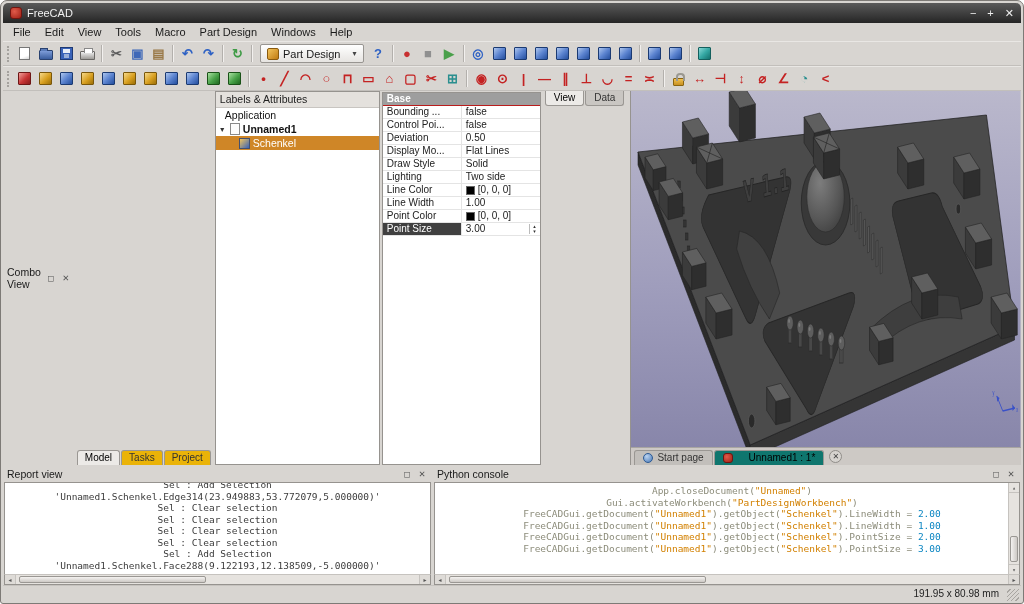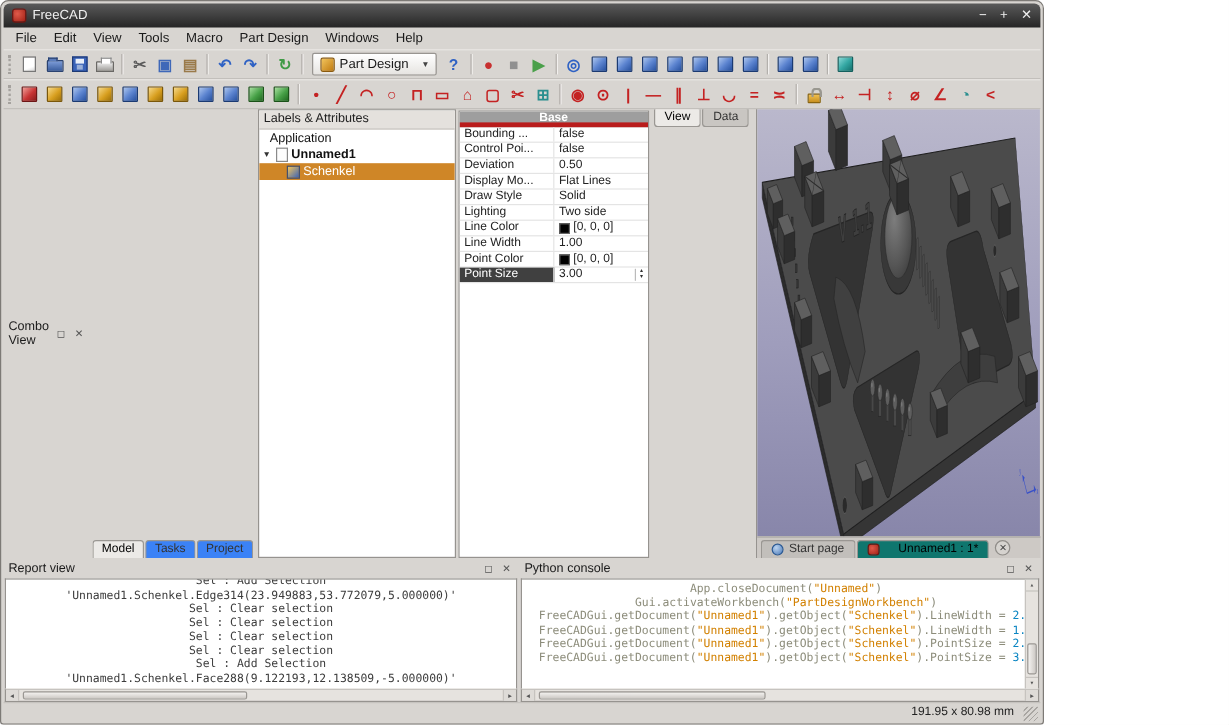--- a/index.html
+++ b/index.html
@@ -1,18 +1,18 @@
 <!DOCTYPE html>
 <html><head>
 <meta charset="utf-8">
 <style>
   * { box-sizing: border-box; margin: 0; padding: 0; }
   html,body { width:1024px; height:604px; background:#fff; overflow:hidden;
     font-family:"Liberation Sans", sans-serif; }
-  .window { width:870px; height:604px; border:1px solid #7d7a76; border-radius:7px 7px 3px 3px;
+  .window { width:1024px; height:604px; border:1px solid #7d7a76; border-radius:7px 7px 3px 3px;
     background:#d8d5d1; padding:2px; display:flex; flex-direction:column; overflow:hidden; }
 
   
   .titlebar { flex:0 0 20px; background:linear-gradient(#5a5a5a,#252525); border-radius:5px 5px 0 0;
     display:flex; align-items:center; padding:0 7px; color:#f0f0f0; font-size:11px; gap:5px; }
   .app-icon { width:12px; height:12px; border-radius:3px; border:1px solid #701510;
     background:radial-gradient(circle at 35% 35%, #e05a4a, #a02015); }
   .wctrls { margin-left:auto; display:flex; gap:11px; }
   .wctrls span { line-height:20px; cursor:default;}
 
@@ -61,36 +61,36 @@
     border:1px solid #8a5a0e; border-radius:2px; }
   .wbarrow { font-size:8px; color:#444; margin-left:8px; }
 
   
   .main { flex:1 1 auto; display:flex; min-height:0; }
   .combo { flex:0 0 184px; display:flex; flex-direction:row; padding:0 2px 0 1px; min-height:0; }
   .phead-bar { flex:0 0 16px; display:flex; align-items:center; font-size:10.5px; color:#1a1a1a; padding:0 3px; gap:4px; }
   .pbtns { margin-left:auto; display:flex; gap:3px; }
   .pbtn { font-size:8.5px; color:#555; width:12px; height:12px; display:flex; align-items:center; justify-content:center; }
   .ctabs { flex:0 0 17px; display:flex; align-items:flex-end; padding:0 2px; font-size:10px; }
-  .ctab { padding:1px 7px 2px; background:#3b82f6; border:1px solid #9a9793; border-bottom:none;
+  .ctab { padding:1px 7px 2px; background:#eab308; border:1px solid #9a9793; border-bottom:none;
     border-radius:3px 3px 0 0; margin-right:1px; color:#333; }
   .ctab.active { background:#eceae7; color:#000; }
   .treebox { flex:0 0 165px; background:#fff; border:1px solid #96938f; margin:0 1px; overflow:hidden; font-size:10.5px; }
   .tree-header { height:16px; line-height:15px; padding:0 4px; background:#e4e1dd; border-bottom:1px solid #c8c5c1; color:#222; }
   .trow { height:14px; display:flex; align-items:center; padding:0 2px; gap:3px; color:#111; white-space:nowrap; }
   .trow .expander { width:9px; font-size:7px; color:#333; text-align:center; }
   .tind { width:4px; } .tind2 { width:18px; }
   .ic-doc { width:10px; height:12px; background:#fdfdfd; border:1px solid #8a8a8a; flex:0 0 auto; }
   .ic-part { width:11px; height:11px; background:linear-gradient(135deg,#f2c45c,#3a63b8); border:1px solid #44506e; flex:0 0 auto; }
   .trow.sel { background:#cf8627; color:#fff; }
   .bold { font-weight:bold; }
   .propbox { flex:0 0 159px; background:#fff; border:1px solid #96938f; margin:1px 1px 0; font-size:10px; overflow:hidden; }
   .propheadrow { display:flex; height:14px; background:#d4d1cd; border-bottom:1px solid #b5b2ae; color:#222; }
   .propheadrow div { flex:1; padding:0 4px; line-height:13px; border-right:1px solid #b5b2ae; }
-  .pgroup { height:13px; line-height:12px; background:#9e9e9e; color:#fff; font-weight:bold; padding:0 4px; border-bottom:4px solid #b91c1c;text-align:center; }
+  .pgroup { height:13px; line-height:12px; background:#9e9e9e; color:#fff; font-weight:bold; padding:0 4px; border-bottom:1px solid #b91c1c; }
   .prow { display:flex; height:13px; border-bottom:1px solid #e4e4e4; }
   .pcell { flex:1; padding:0 4px; line-height:12px; color:#222; display:flex; align-items:center; gap:3px;
     overflow:hidden; white-space:nowrap; }
   .pname { border-right:1px solid #e4e4e4; }
   .prow.editing .pname { background:#404040; color:#fff; }
   .swatch { width:9px; height:9px; border:1px solid #666; flex:0 0 auto; }
   .spin { margin-left:auto; display:flex; flex-direction:column; line-height:5px; font-size:5px; color:#333;
     border-left:1px solid #bbb; padding-left:3px; }
   .btabs { flex:0 0 16px; display:flex; align-items:flex-start; padding:0 3px; font-size:10px; }
   .btab { padding:1px 8px 2px; background:#c9c6c2; border:1px solid #9a9793; border-top:none;

